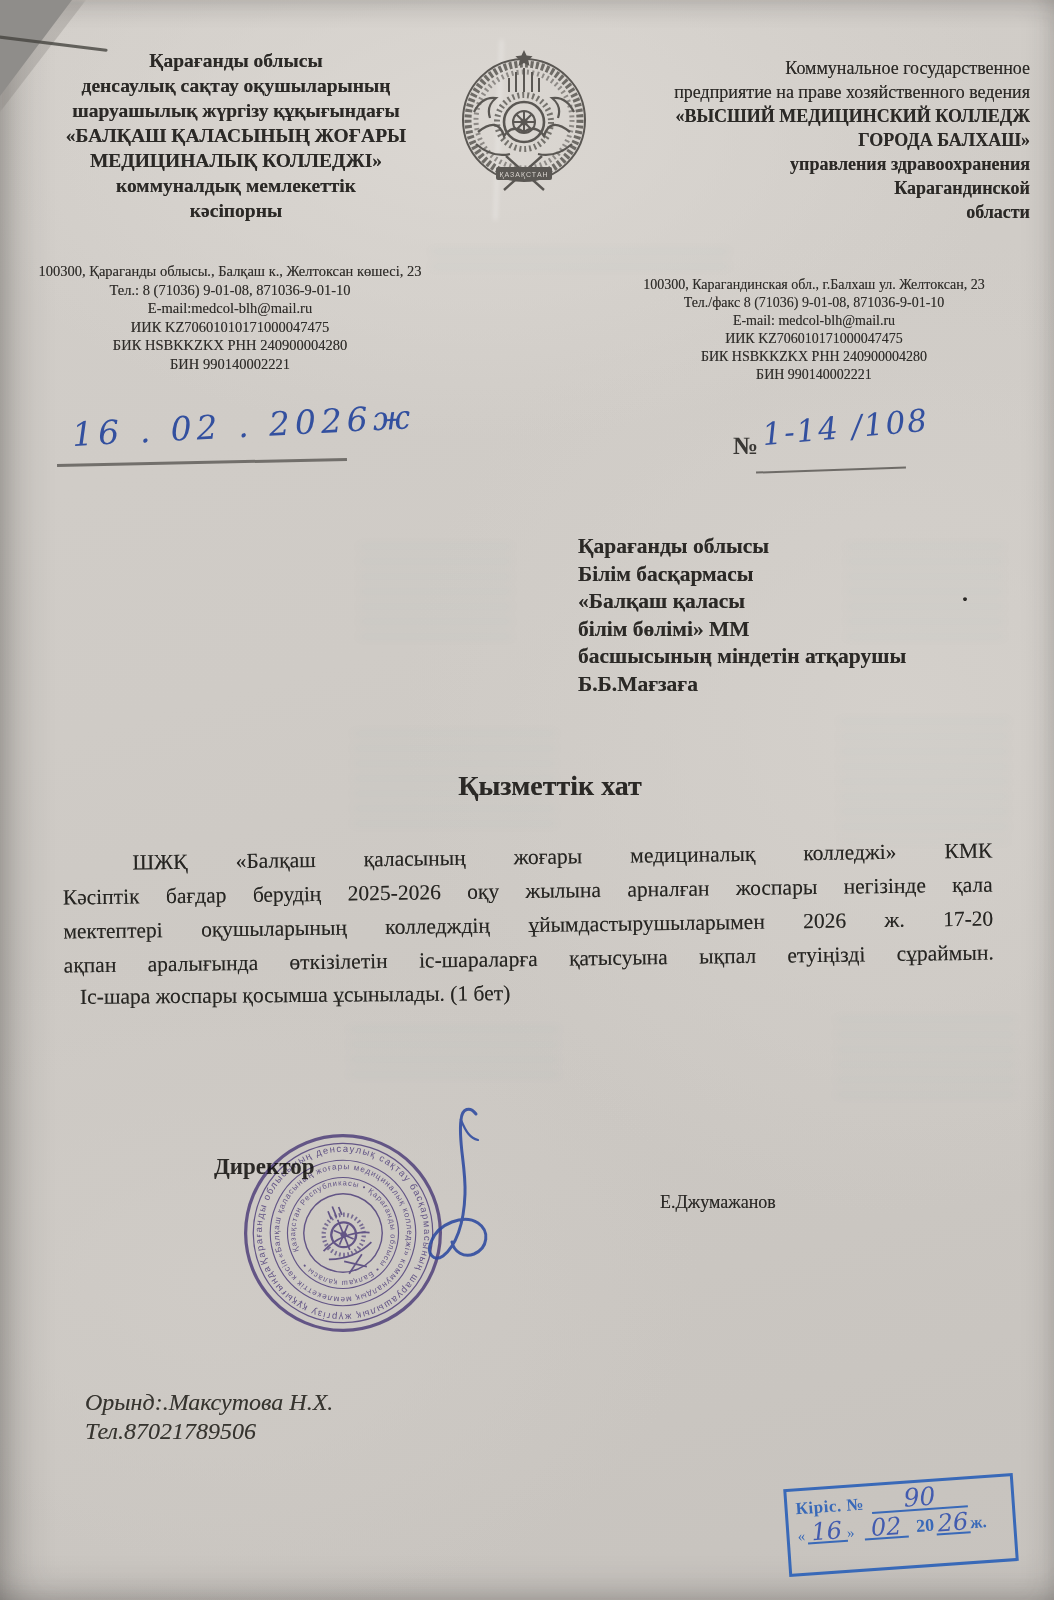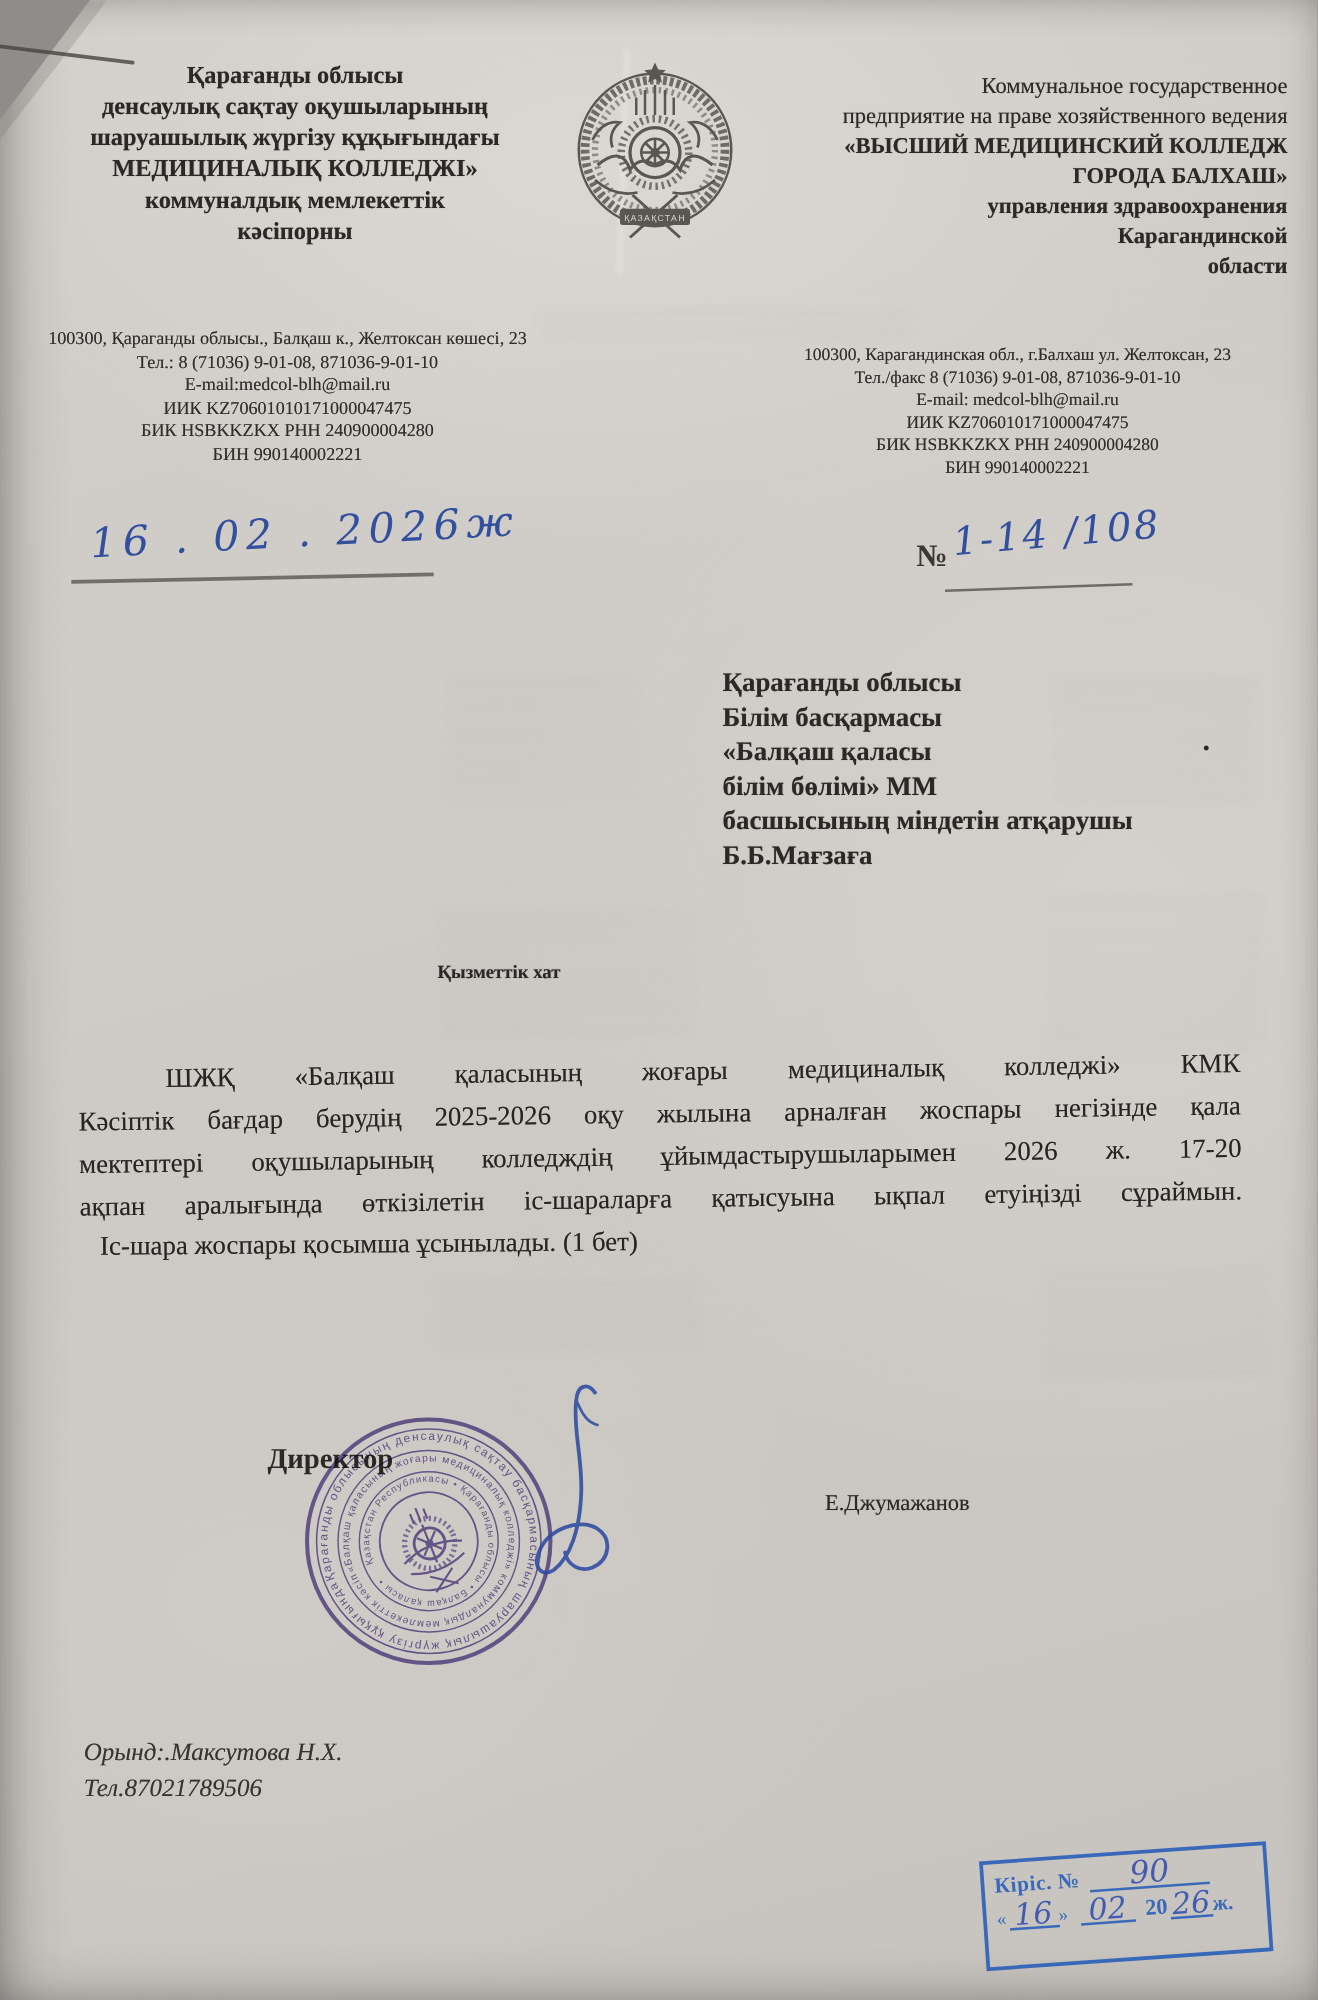--- a/index.html
+++ b/index.html
@@ -45,34 +45,34 @@
   .hand{font-family:"DejaVu Serif", serif;font-style:italic;color:#33509f;}
   .date-hand{top:406px;left:72px;font-size:33px;letter-spacing:5px;transform:rotate(-3deg);}
   .date-line{top:461px;left:57px;width:290px;height:2.5px;background:#5a5854;transform:rotate(-1.2deg);opacity:.8;}
   .num-label{top:432px;left:733px;font-size:25px;font-weight:bold;color:#3a3835;}
   .num-hand{top:409px;left:762px;font-size:31px;letter-spacing:2px;transform:rotate(-5deg);}
   .num-line{top:469px;left:756px;width:150px;height:2px;background:#55534f;transform:rotate(-2deg);opacity:.8;}
   
   .recipient{top:533px;left:578px;width:420px;font-weight:bold;font-size:21.5px;line-height:27.6px;color:#2b2926;text-shadow:0 0 .6px rgba(43,41,38,.5);}
   .stray-dot{top:580px;left:962px;font-size:24px;font-weight:bold;color:#2b2926;}
   
-  .title{top:770px;left:350px;width:400px;font-weight:bold;font-size:15px;color:#2b2926;text-shadow:0 0 .6px rgba(43,41,38,.5);}
+  .title{top:770px;left:350px;width:400px;text-align:center;font-weight:bold;font-size:28px;color:#2b2926;text-shadow:0 0 .6px rgba(43,41,38,.5);}
   .body-par{top:840px;left:63px;width:930px;font-size:21.5px;line-height:34px;color:#262522;
     transform:rotate(-0.8deg);text-shadow:0 0 .5px rgba(38,37,34,.45);}
   .jline{text-align:justify;text-align-last:justify;}
   .jline.first{padding-left:70px;}
   .attach{top:983px;left:80px;font-size:21.5px;color:#262522;transform:rotate(-0.5deg);text-shadow:0 0 .5px rgba(38,37,34,.45);}
   
   .post{top:1154px;left:214px;font-size:23px;font-weight:bold;color:#2b2926;}
   .sig-name{top:1192px;left:660px;font-size:18px;font-weight:normal;color:#2b2926;text-shadow:0 0 .6px rgba(43,41,38,.5);}
   
   .seal-svg{top:1128px;left:238px;width:210px;height:210px;opacity:.85;mix-blend-mode:multiply;}
   .sign-svg{top:1104px;left:406px;width:104px;height:172px;}
   
-  .executor{top:1388px;left:67px;font-style:italic;font-size:20px;line-height:29px;color:#36342f;text-shadow:0 0 .5px rgba(54,52,47,.4);}
+  .executor{top:1388px;left:85px;font-style:italic;font-size:24px;line-height:29px;color:#36342f;text-shadow:0 0 .5px rgba(54,52,47,.4);}
   
   .in-stamp{top:1481px;left:786px;width:230px;height:88px;border:3.5px solid #2d62b8;
     transform:rotate(-4deg);color:#2d62b8;box-sizing:border-box;padding:4px 8px 0 8px;opacity:.92;}
   .in-stamp .row{display:flex;align-items:flex-end;}
   .in-stamp .lbl{font-weight:bold;font-size:17px;letter-spacing:.5px;}
   .in-stamp .hw{font-family:"DejaVu Serif", serif;font-style:italic;color:#3753ae;}
   .in-stamp .u{border-bottom:2px solid #2d62b8;text-align:center;}
   .in-stamp .num-val{font-size:25px;width:96px;margin-left:8px;line-height:22px;}
   .in-stamp .day{font-size:24px;width:40px;line-height:20px;}
   .in-stamp .mon{font-size:24px;width:44px;line-height:20px;margin-left:8px;}
@@ -96,20 +96,21 @@
   <div class="ghost" style="top:545px;left:845px;width:160px;height:100px;"></div>
   <div class="ghost" style="top:732px;left:352px;width:205px;height:102px;"></div>
   <div class="ghost" style="top:720px;left:838px;width:172px;height:122px;"></div>
   <div class="ghost" style="top:1028px;left:348px;width:212px;height:52px;"></div>
   <div class="ghost" style="top:1018px;left:835px;width:182px;height:88px;"></div>
 
   <div class="abs ctr org-left">
     <div class="org-line">Қарағанды облысы</div>
     <div class="org-line">денсаулық сақтау оқушыларының</div>
     <div class="org-line">шаруашылық жүргізу құқығындағы</div>
+    <div class="org-line">«БАЛҚАШ ҚАЛАСЫНЫҢ ЖОҒАРЫ</div>
     <div class="org-line">МЕДИЦИНАЛЫҚ КОЛЛЕДЖІ»</div>
     <div class="org-line">коммуналдық мемлекеттік</div>
     <div class="org-line">кәсіпорны</div>
   </div>
 
   <svg class="abs" style="top:40px;left:452px;width:144px;height:156px;opacity:.92;" viewBox="0 0 144 156">
     <g stroke="#504d49" fill="none">
       <circle cx="72" cy="80" r="61" stroke-width="2"></circle>
       <circle cx="72" cy="80" r="56" stroke-width="7" stroke-dasharray="3 2.4" opacity=".85"></circle>
       <circle cx="72" cy="80" r="48" stroke-width="5" stroke-dasharray="2 3.2" opacity=".6"></circle>

